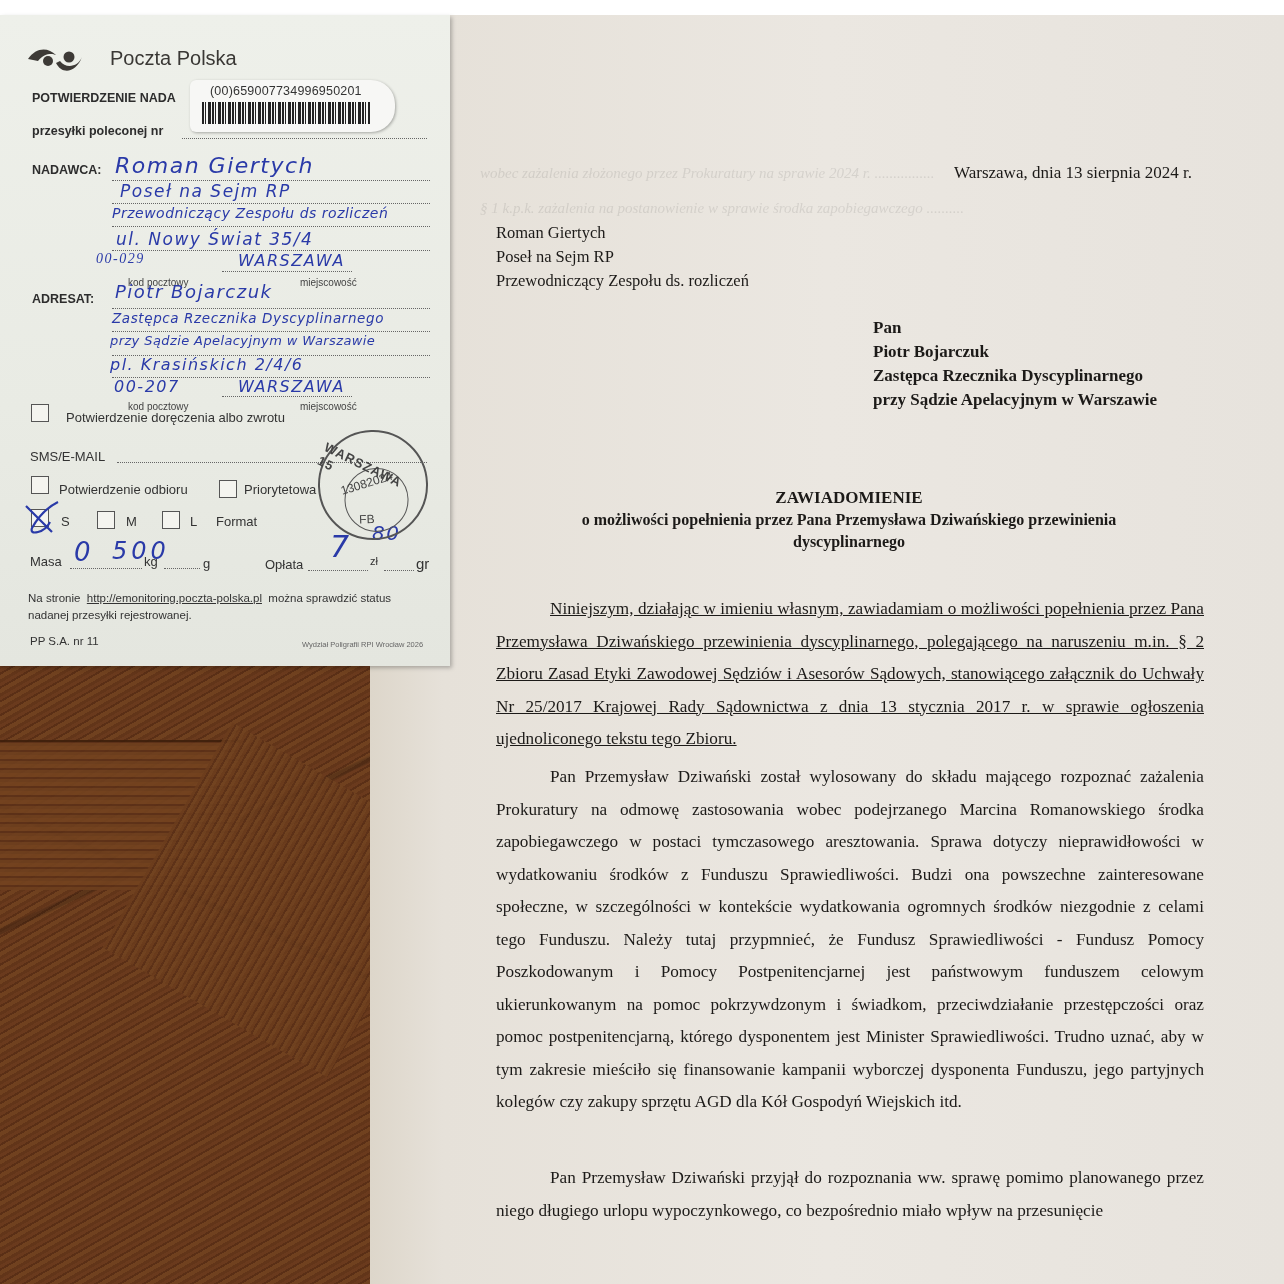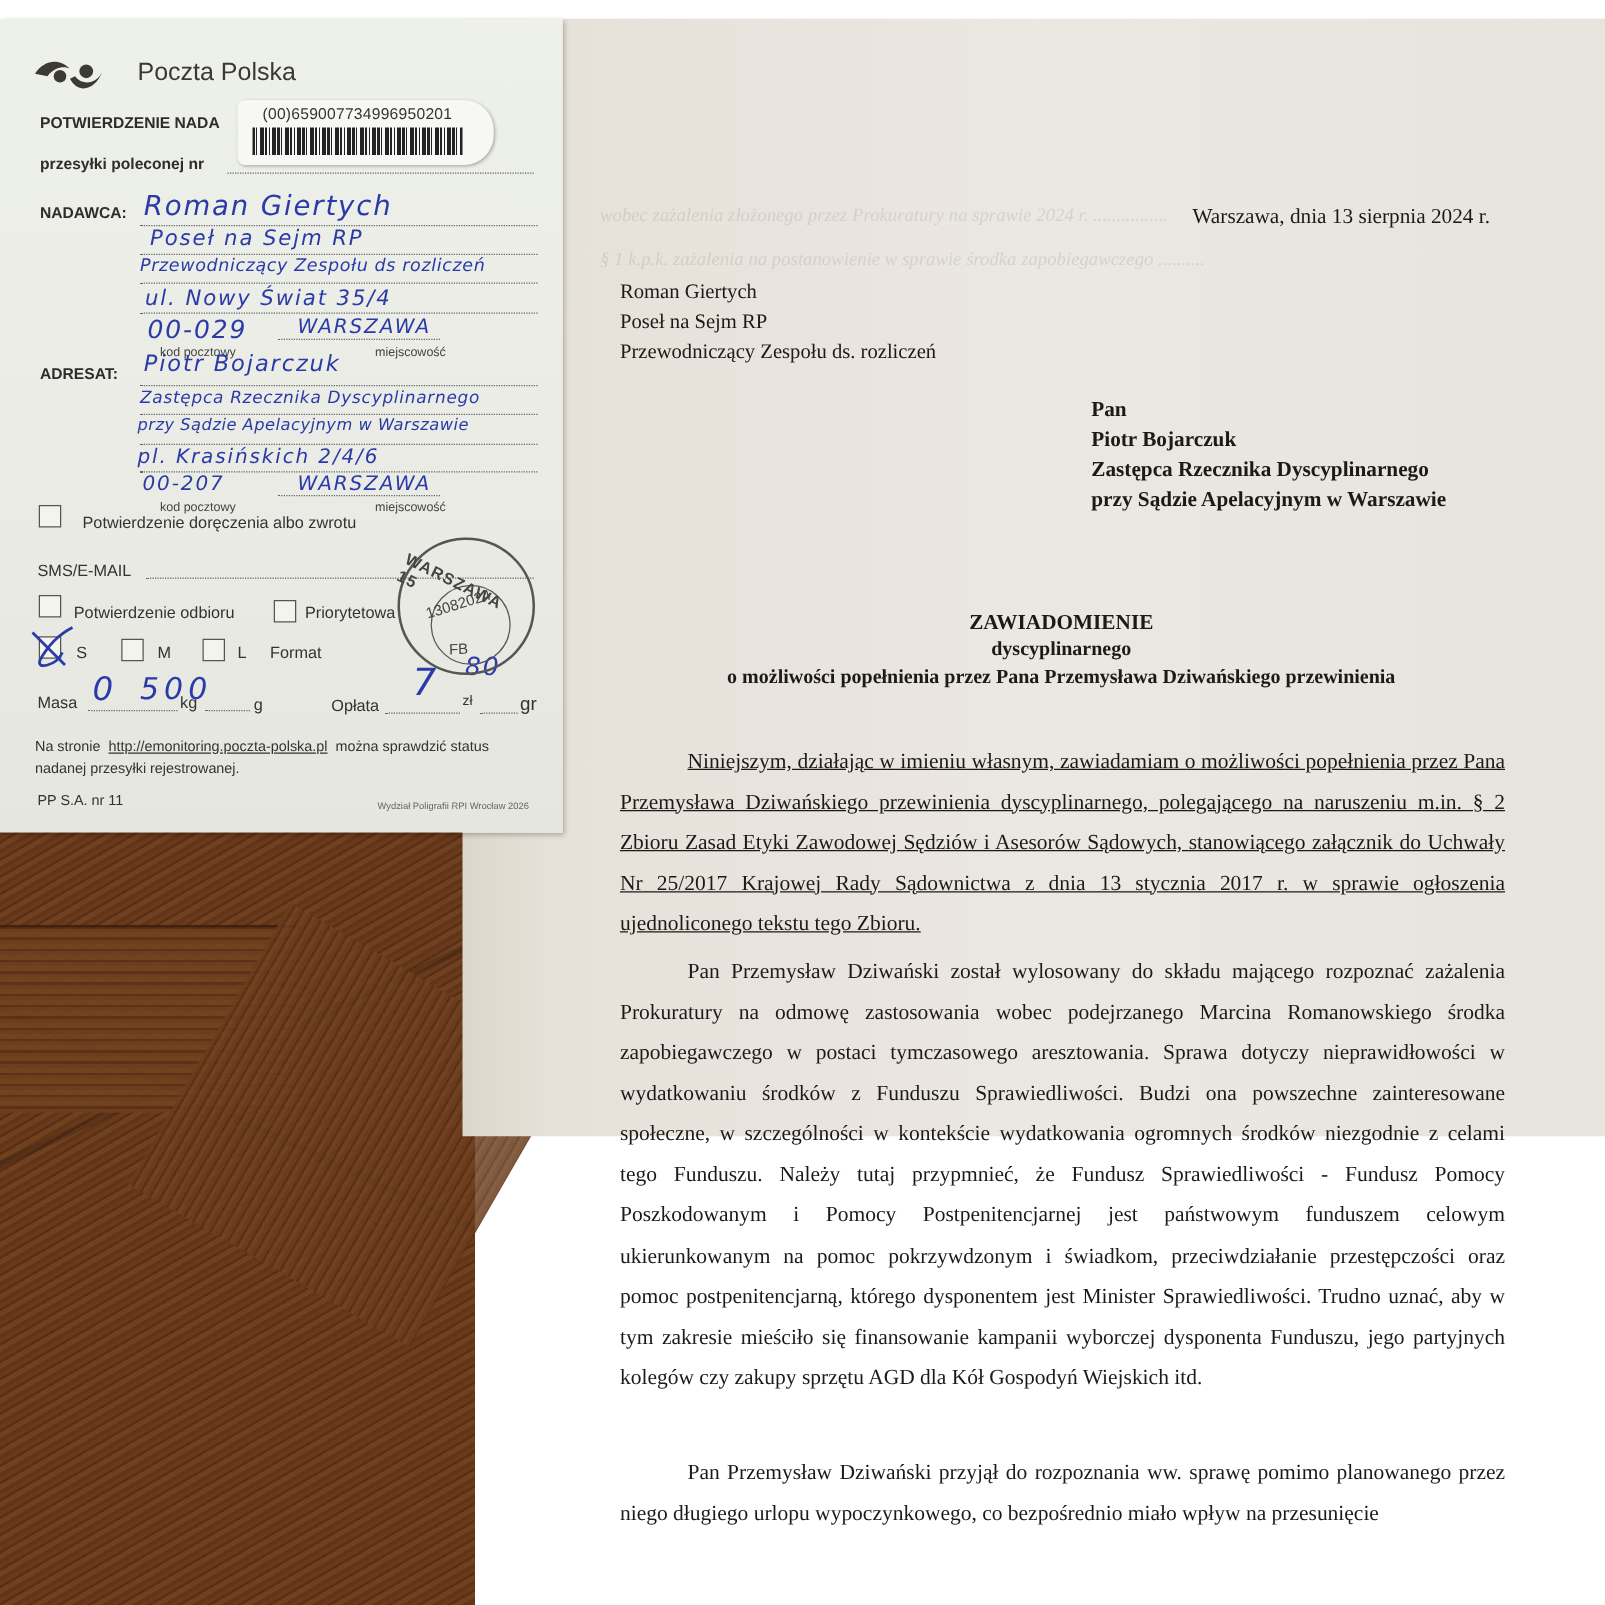--- a/index.html
+++ b/index.html
@@ -23,21 +23,21 @@
   }
   .floor .plank-d {
     position: absolute; left: 150px; top: 170px; width: 260px; height: 260px;
     transform: rotate(30deg);
     background: repeating-linear-gradient(90deg, #6b3c1c 0 3px, #5b3017 3px 5px, #714320 5px 8px);
     opacity: 0.85;
   }
 
   
   .letter {
-    position: absolute; left: 370px; top: 15px; width: 914px; height: 894px;
+    position: absolute; left: 370px; top: 15px; width: 914px; height: 1269px;
     background: linear-gradient(90deg, #ddd6ca 0%, #e6e1d9 8%, #ebe7e1 50%, #e7e3dd 100%);
     font-family: "Liberation Serif", serif; color: #1c1a18;
   }
   .ghost {
     position: absolute; left: 110px; right: 80px; color: rgba(60,60,60,0.12);
     font-size: 15px; font-style: italic; white-space: nowrap; overflow: hidden;
   }
   .date { position: absolute; right: 92px; top: 148px; font-size: 17px; }
   .sender { position: absolute; left: 126px; top: 206px; font-size: 16.5px; line-height: 24px; }
   .recipient { position: absolute; left: 503px; top: 301px; font-size: 17px; font-weight: bold; line-height: 24px; }
@@ -108,22 +108,22 @@
 
   <div class="recipient">
     <div>Pan</div>
     <div>Piotr Bojarczuk</div>
     <div>Zastępca Rzecznika Dyscyplinarnego</div>
     <div>przy Sądzie Apelacyjnym w Warszawie</div>
   </div>
 
   <div class="title-block">
     <div class="main">ZAWIADOMIENIE</div>
+    <div>o możliwości popełnienia przez Pana Przemysława Dziwańskiego przewinienia</div>
     <div>dyscyplinarnego</div>
-    <div>o możliwości popełnienia przez Pana Przemysława Dziwańskiego przewinienia</div>
   </div>
 
   <p class="para p1">Niniejszym, działając w imieniu własnym, zawiadamiam o możliwości popełnienia przez Pana Przemysława Dziwańskiego przewinienia dyscyplinarnego, polegającego na naruszeniu m.in. § 2 Zbioru Zasad Etyki Zawodowej Sędziów i Asesorów Sądowych, stanowiącego załącznik do Uchwały Nr 25/2017 Krajowej Rady Sądownictwa z dnia 13 stycznia 2017 r. w sprawie ogłoszenia ujednoliconego tekstu tego Zbioru.</p>
   <p class="para p2">Pan Przemysław Dziwański został wylosowany do składu mającego rozpoznać zażalenia Prokuratury na odmowę zastosowania wobec podejrzanego Marcina Romanowskiego środka zapobiegawczego w postaci tymczasowego aresztowania. Sprawa dotyczy nieprawidłowości w wydatkowaniu środków z Funduszu Sprawiedliwości. Budzi ona powszechne zainteresowane społeczne, w szczególności w kontekście wydatkowania ogromnych środków niezgodnie z celami tego Funduszu. Należy tutaj przypmnieć, że Fundusz Sprawiedliwości - Fundusz Pomocy Poszkodowanym i Pomocy Postpenitencjarnej jest państwowym funduszem celowym ukierunkowanym na pomoc pokrzywdzonym i świadkom, przeciwdziałanie przestępczości oraz pomoc postpenitencjarną, którego dysponentem jest Minister Sprawiedliwości. Trudno uznać, aby w tym zakresie mieściło się finansowanie kampanii wyborczej dysponenta Funduszu, jego partyjnych kolegów czy zakupy sprzętu AGD dla Kół Gospodyń Wiejskich itd.</p>
   <p class="para p3">Pan Przemysław Dziwański przyjął do rozpoznania ww. sprawę pomimo planowanego przez niego długiego urlopu wypoczynkowego, co bezpośrednio miało wpływ na przesunięcie</p>
 </div>
 
 <div class="receipt">
   <div class="logo">
     <svg class="logo-mark" viewBox="0 0 60 34">
@@ -145,21 +145,21 @@
 
   <div class="rlabel" style="left:32px;top:148px;">NADAWCA:</div>
   <div class="hand" style="left:115px;top:138px;font-size:22px;">Roman Giertych</div>
   <div class="dots" style="left:112px;top:165px;width:318px;"></div>
   <div class="hand" style="left:120px;top:166px;font-size:17px;">Poseł na Sejm RP</div>
   <div class="dots" style="left:112px;top:188px;width:318px;"></div>
   <div class="hand" style="left:112px;top:190px;font-size:14px;letter-spacing:0.5px;">Przewodniczący Zespołu ds rozliczeń</div>
   <div class="dots" style="left:112px;top:211px;width:318px;"></div>
   <div class="hand" style="left:116px;top:214px;font-size:17px;">ul. Nowy Świat 35/4</div>
   <div class="dots" style="left:112px;top:235px;width:318px;"></div>
-  <div class="hand" style="left:118px;top:236px;font-size:20px;">00-029</div>
+  <div class="hand" style="left:96px;top:236px;font-size:14px;font-family:Liberation Serif, serif;">00-029</div>
   <div class="hand" style="left:238px;top:236px;font-size:16px;">WARSZAWA</div>
   <div class="dots" style="left:222px;top:256px;width:130px;"></div>
   <div class="small" style="left:128px;top:262px;">kod pocztowy</div>
   <div class="small" style="left:300px;top:262px;">miejscowość</div>
 
   <div class="rlabel" style="left:32px;top:277px;">ADRESAT:</div>
   <div class="hand" style="left:115px;top:266px;font-size:18px;">Piotr Bojarczuk</div>
   <div class="dots" style="left:112px;top:293px;width:318px;"></div>
   <div class="hand" style="left:112px;top:295px;font-size:13.5px;letter-spacing:0.6px;">Zastępca Rzecznika Dyscyplinarnego</div>
   <div class="dots" style="left:112px;top:316px;width:318px;"></div>

